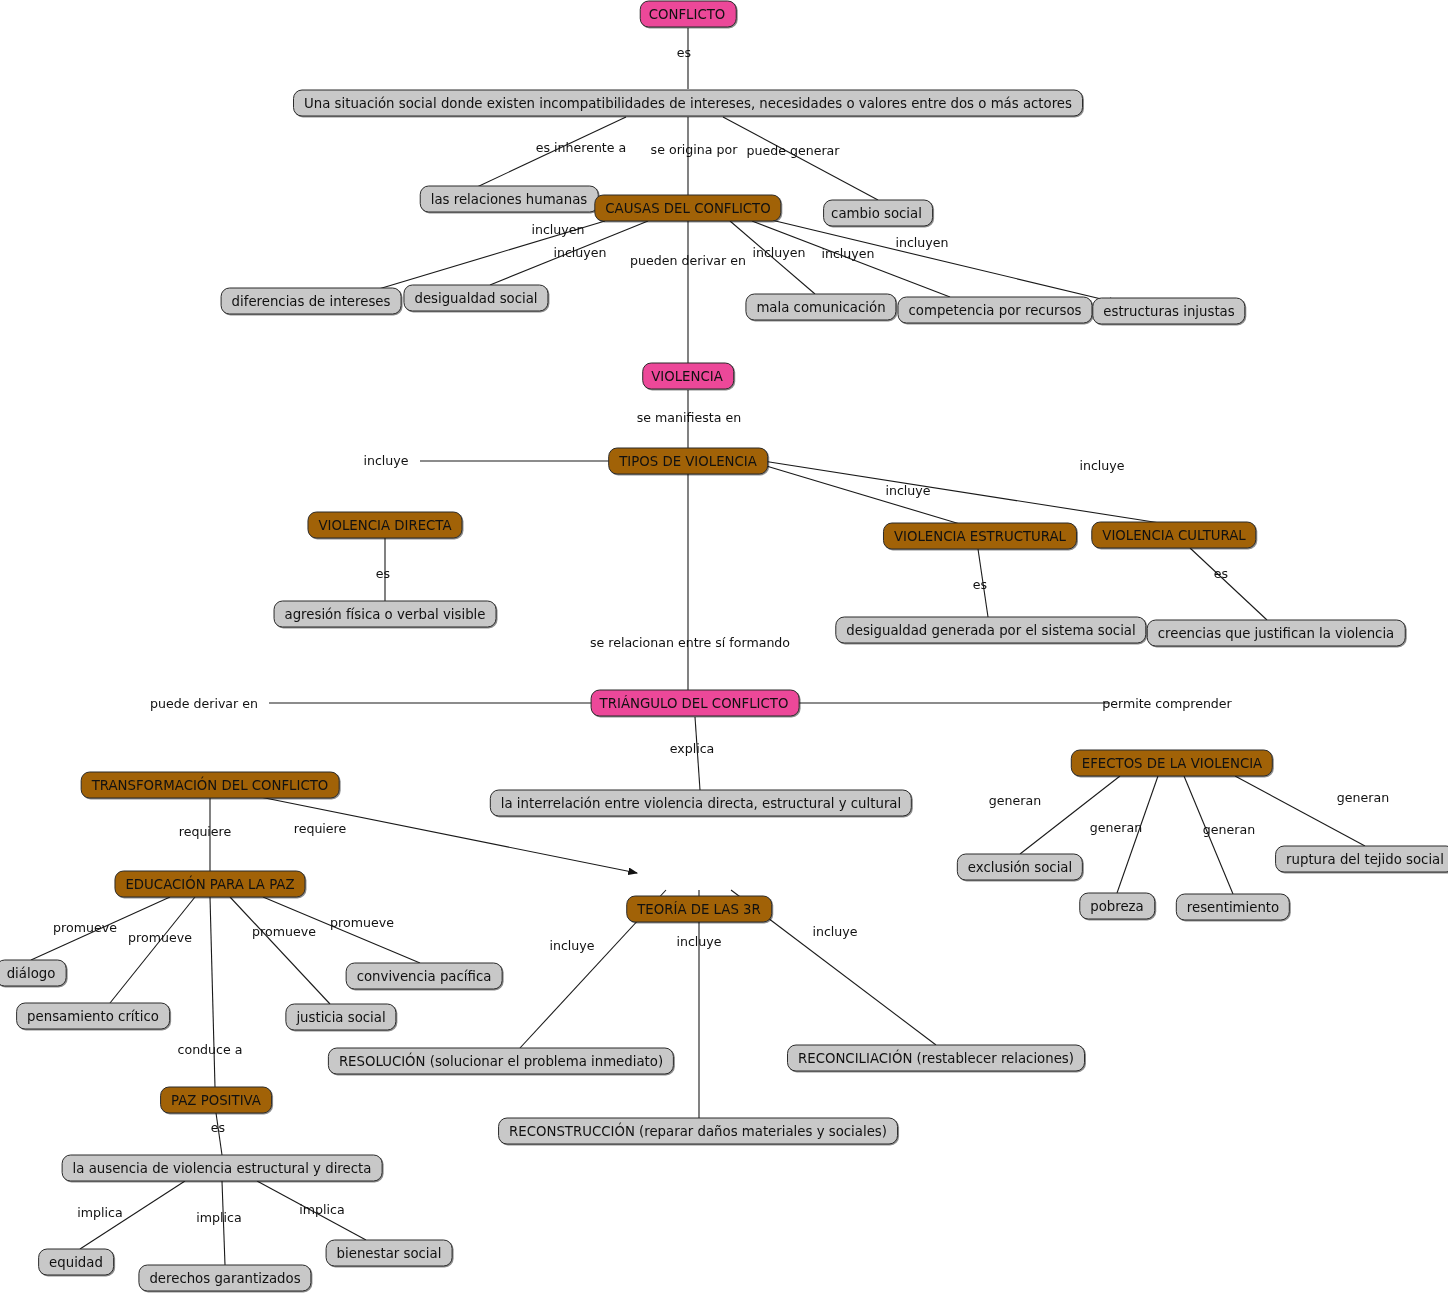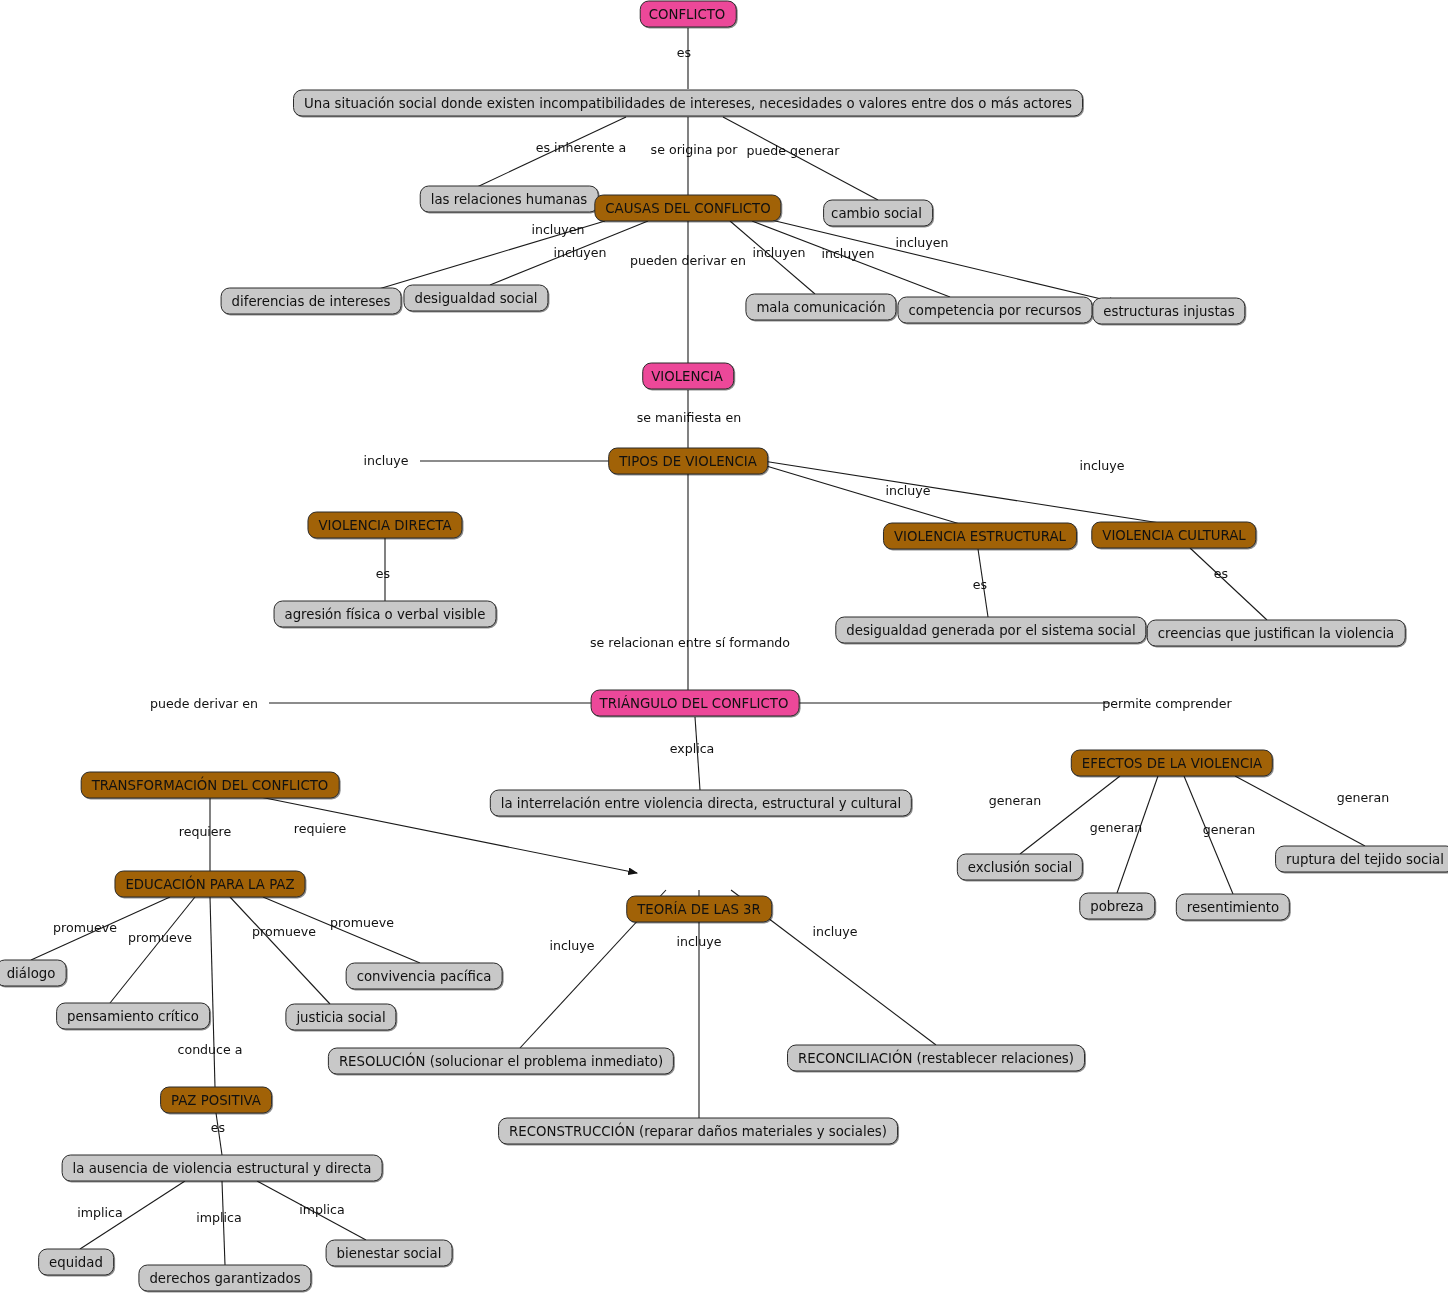--- a/index.html
+++ b/index.html
@@ -177,21 +177,21 @@
       <div class="node concept" style="left: 1172px; top: 763px;">EFECTOS DE LA VIOLENCIA</div>
       <div class="node detail" style="left: 701px; top: 803px;">la interrelación entre violencia directa, estructural y cultural</div>
       <div class="node detail" style="left: 1020px; top: 867px;">exclusión social</div>
       <div class="node detail" style="left: 1365px; top: 859px;">ruptura del tejido social</div>
       <div class="node detail" style="left: 1117px; top: 906px;">pobreza</div>
       <div class="node detail" style="left: 1233px; top: 907px;">resentimiento</div>
       <div class="node concept" style="left: 210px; top: 884px;">EDUCACIÓN PARA LA PAZ</div>
       <div class="node concept" style="left: 699px; top: 877px; margin-top: 32px;">TEORÍA DE LAS 3R</div>
       <div class="node detail" style="left: 31px; top: 973px;">diálogo</div>
       <div class="node detail" style="left: 424px; top: 976px;">convivencia pacífica</div>
-      <div class="node detail" style="left: 93px; top: 1016px; margin-left: 40px;">pensamiento crítico</div>
+      <div class="node detail" style="left: 93px; top: 1016px;">pensamiento crítico</div>
       <div class="node detail" style="left: 341px; top: 1017px;">justicia social</div>
       <div class="node detail" style="left: 501px; top: 1061px;">RESOLUCIÓN (solucionar el problema inmediato)</div>
       <div class="node detail" style="left: 936px; top: 1058px;">RECONCILIACIÓN (restablecer relaciones)</div>
       <div class="node concept" style="left: 216px; top: 1100px;">PAZ POSITIVA</div>
       <div class="node detail" style="left: 698px; top: 1131px;">RECONSTRUCCIÓN (reparar daños materiales y sociales)</div>
       <div class="node detail" style="left: 222px; top: 1168px;">la ausencia de violencia estructural y directa</div>
       <div class="node detail" style="left: 377px; top: 1253px; margin-left: 12px;">bienestar social</div>
       <div class="node detail" style="left: 76px; top: 1262px;">equidad</div>
       <div class="node detail" style="left: 225px; top: 1278px;">derechos garantizados</div>
     </div>

